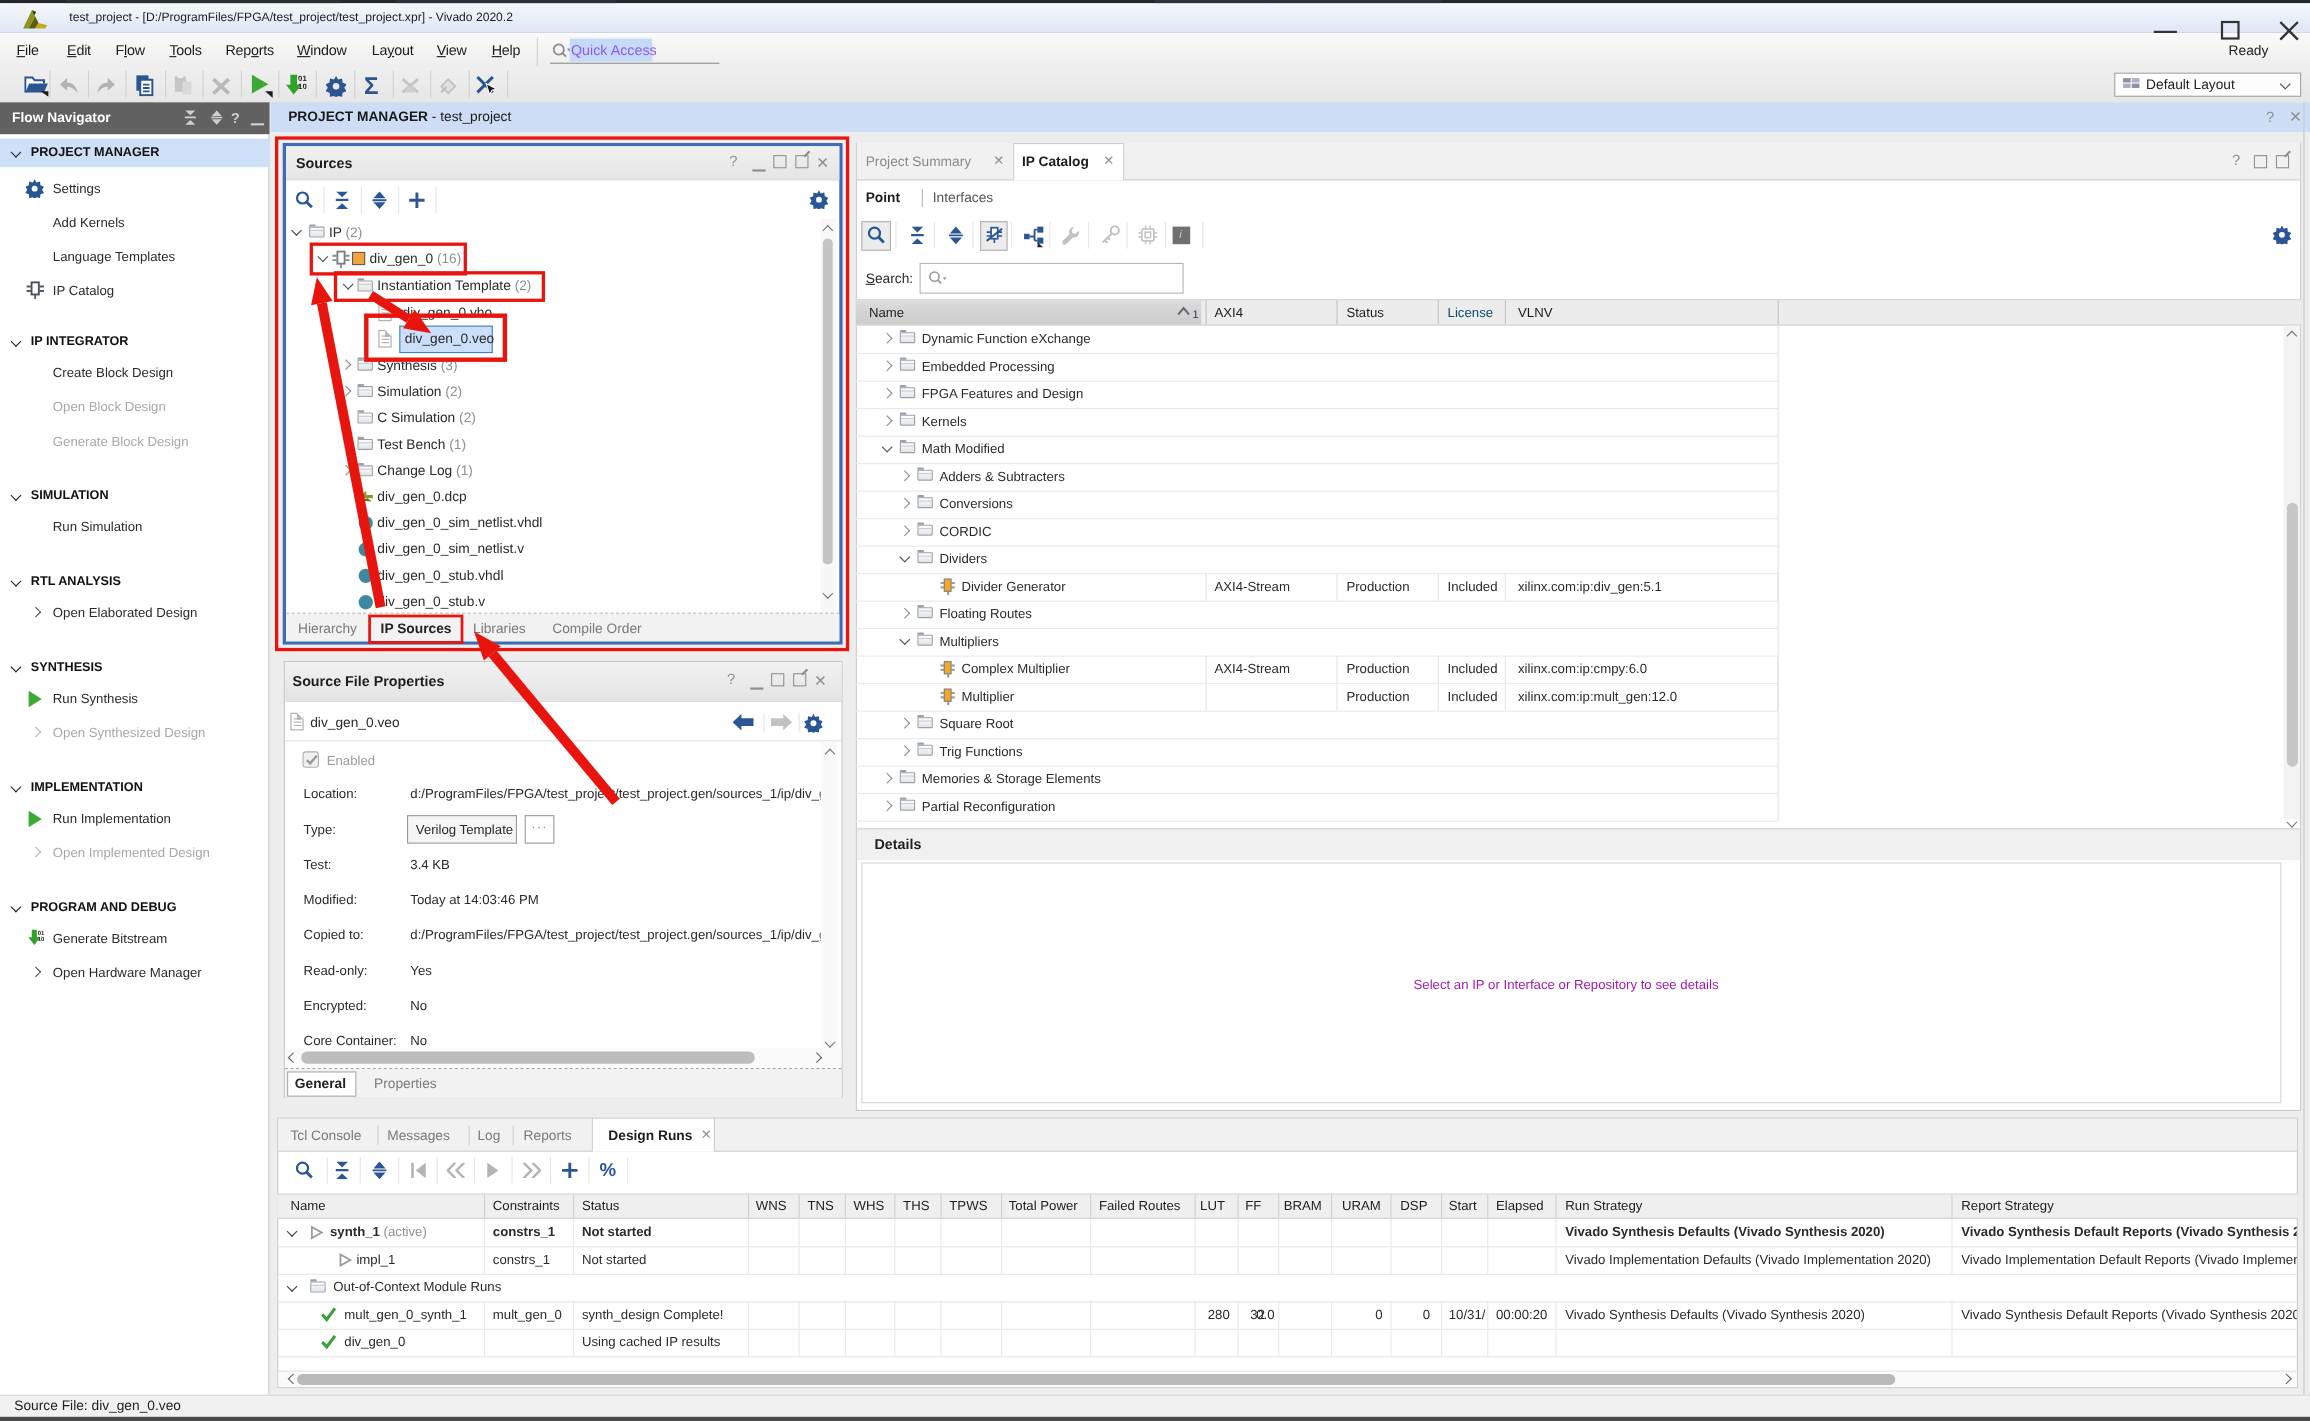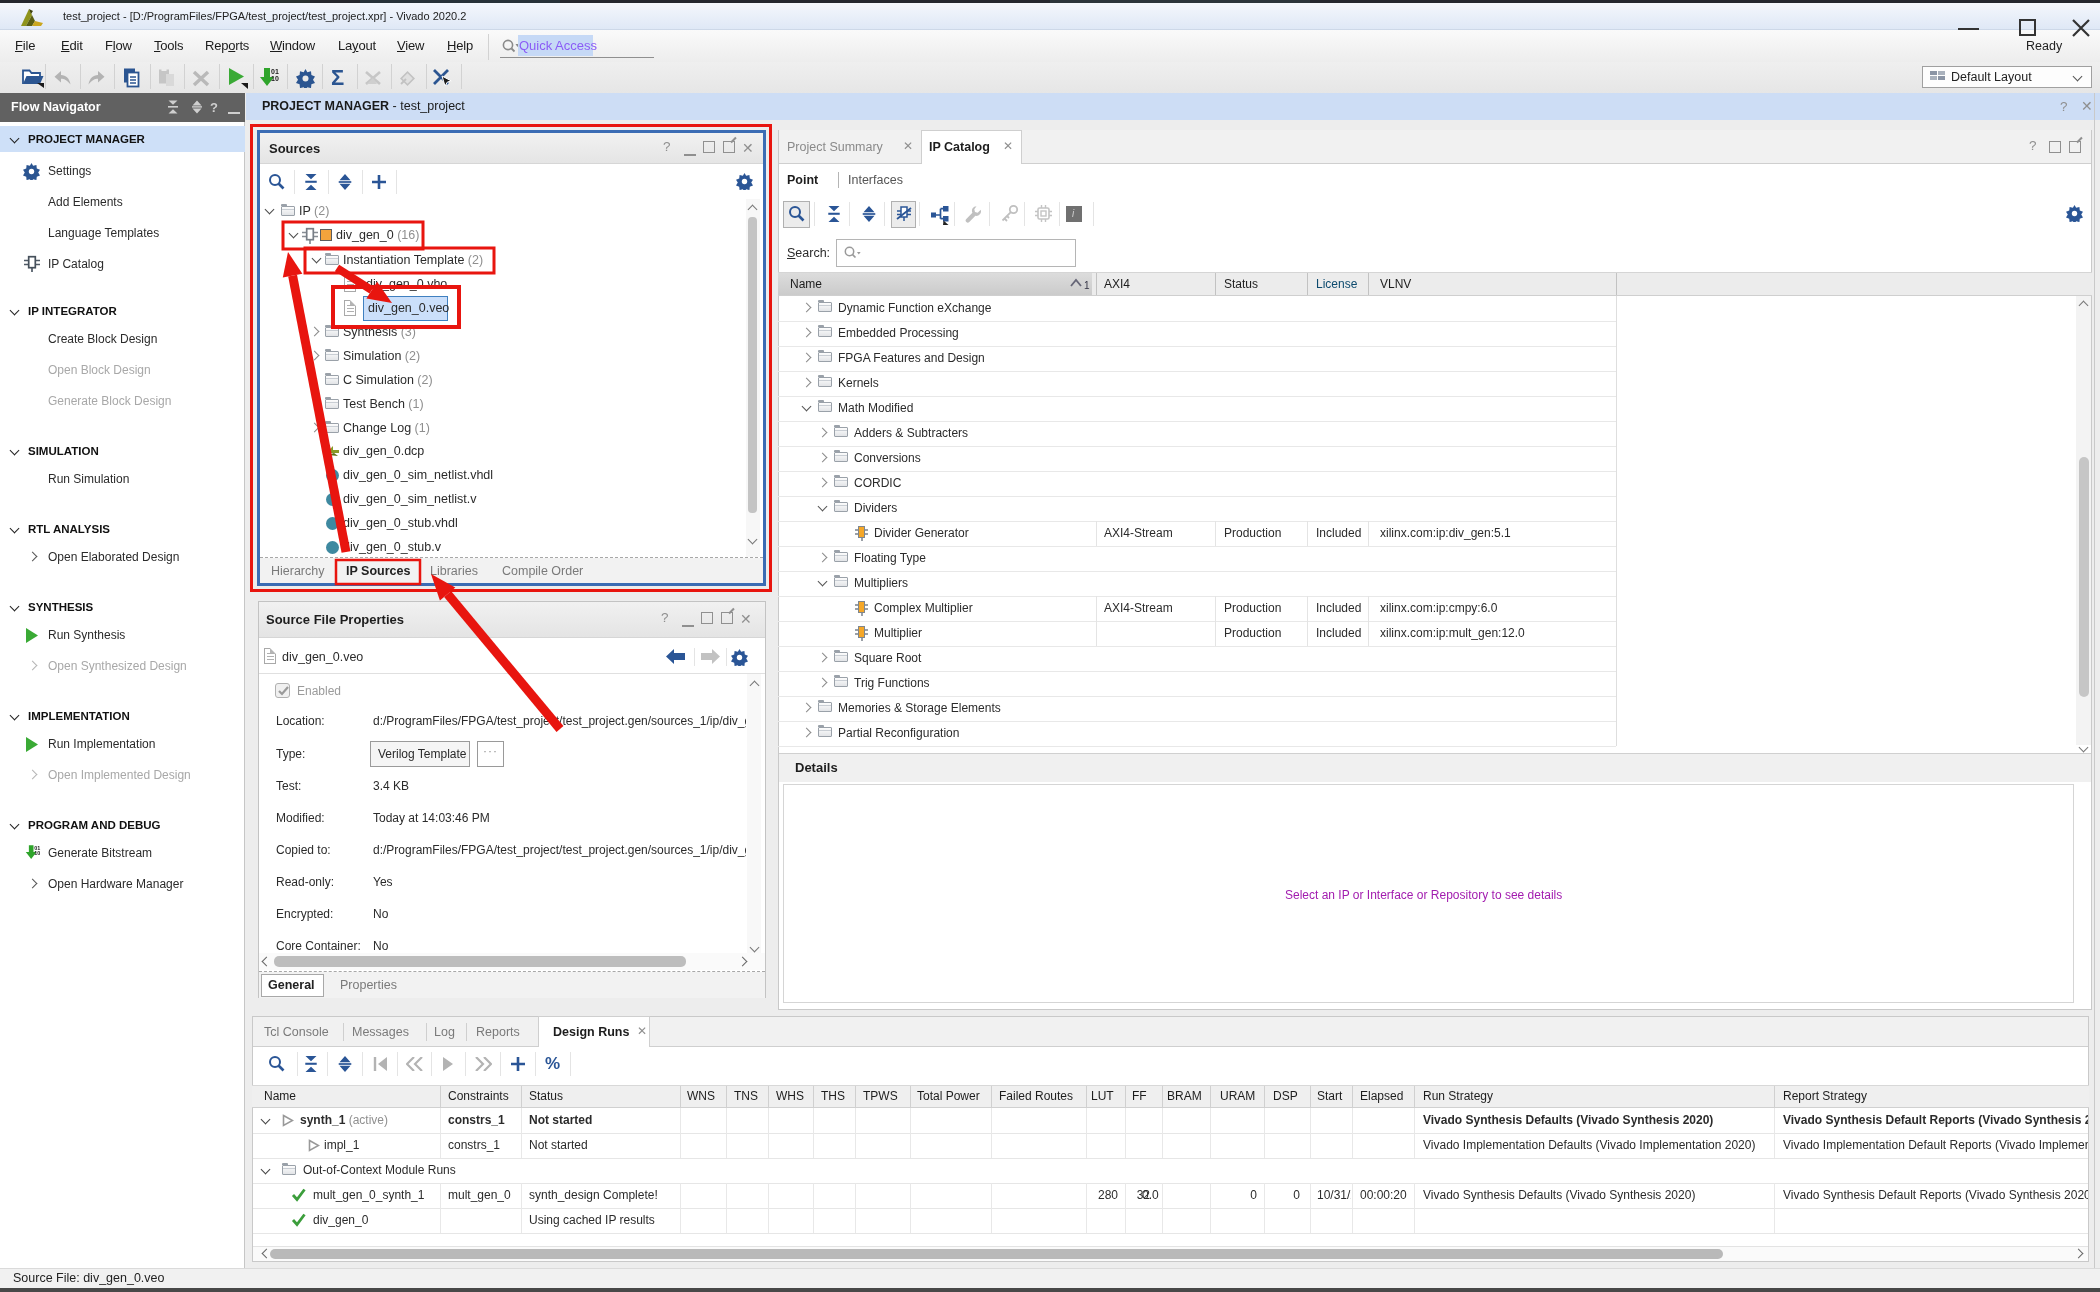--- a/index.html
+++ b/index.html
@@ -164,21 +164,21 @@
 <div class="a" style="left:228px;top:112px;width:12px;height:2.4px;background:#cfcfcf"></div>
 <div id="flownav" style="position:absolute;left:0;top:0;width:245px;height:1292px">
 <div class="a" style="left:0;top:126px;width:245px;height:26px;background:#cee0f8"></div>
 <div class="cvd" style="left:11px;top:135px;border-color:#222"></div>
 <div class="t b" style="left:28px;top:126px;height:26px;line-height:26px;font-size:11.5px;color:#111">PROJECT MANAGER</div>
 <svg class="a" style="left:23px;top:163px" width="17" height="17" viewBox="0 0 19 19">
       <path d="M9.5 0 l1.8 3.2 3.7-.9 .4 3.8 3.6 1.4 -2 3.2 2 3.2 -3.6 1.4 -.4 3.8 -3.7 -.9 -1.8 3.2 -1.8 -3.2 -3.7 .9 -.4 -3.8 -3.6 -1.4 2 -3.2 -2 -3.2 3.6 -1.4 .4 -3.8 3.7 .9 z" fill="#2b5591"></path>
       <circle cx="9.5" cy="9.5" r="3" fill="#fff"></circle>
     </svg>
 <div class="t" style="left:48px;top:158px;height:26px;line-height:26px">Settings</div>
-<div class="t" style="left:48px;top:189px;height:26px;line-height:26px">Add Elements</div>
+<div class="t" style="left:48px;top:189px;height:26px;line-height:26px">Add Kernels</div>
 <div class="t" style="left:48px;top:220px;height:26px;line-height:26px">Language Templates</div>
 <svg class="a" style="left:24px;top:255px" width="16" height="17" viewBox="0 0 16 17">
       <path d="M0 5.5 h4 M0 9.5 h4 M12 5.5 h4 M12 9.5 h4 M8 13 v4" stroke="#4f5a66" stroke-width="1.7"></path>
       <rect x="4.7" y="1.7" width="6.6" height="11" fill="#fff" stroke="#46505b" stroke-width="1.7"></rect>
     </svg>
 <div class="t" style="left:48px;top:251px;height:26px;line-height:26px">IP Catalog</div>
 <div class="cvd" style="left:11px;top:307px;border-color:#222"></div>
 <div class="t b" style="left:28px;top:298px;height:26px;line-height:26px;font-size:11.5px;color:#111">IP INTEGRATOR</div>
 <div class="t" style="left:48px;top:326px;height:26px;line-height:26px">Create Block Design</div>
 <div class="t gg" style="left:48px;top:357px;height:26px;line-height:26px">Open Block Design</div>
@@ -509,21 +509,21 @@
 <div class="csep" style="left:1307px;top:521px;height:25px"></div>
 <div class="csep" style="left:1368px;top:521px;height:25px"></div>
 <div class="csep" style="left:1616px;top:521px;height:25px"></div>
 <div class="t" style="left:1104px;top:521px;height:25px;line-height:25px">AXI4-Stream</div>
 <div class="t" style="left:1224px;top:521px;height:25px;line-height:25px">Production</div>
 <div class="t" style="left:1316px;top:521px;height:25px;line-height:25px">Included</div>
 <div class="t" style="left:1380px;top:521px;height:25px;line-height:25px">xilinx.com:ip:div_gen:5.1</div>
 <div class="hline" style="left:778px;top:571px;width:838px"></div>
 <div class="cvr" style="left:819px;top:554px"></div>
 <div class="fold" style="left:834px;top:552px"></div>
-<div class="t" style="left:854px;top:546px;height:25px;line-height:25px">Floating Type</div>
+<div class="t" style="left:854px;top:546px;height:25px;line-height:25px">Floating Routes</div>
 <div class="hline" style="left:778px;top:596px;width:838px"></div>
 <div class="cvd" style="left:819px;top:578px;border-color:#555"></div>
 <div class="fold" style="left:834px;top:577px"></div>
 <div class="t" style="left:854px;top:571px;height:25px;line-height:25px">Multipliers</div>
 <div class="hline" style="left:778px;top:621px;width:838px"></div>
 <div class="orip" style="left:855px;top:601px"></div>
 <div class="t" style="left:874px;top:596px;height:25px;line-height:25px">Complex Multiplier</div>
 <div class="csep" style="left:1096px;top:596px;height:25px"></div>
 <div class="csep" style="left:1215px;top:596px;height:25px"></div>
 <div class="csep" style="left:1307px;top:596px;height:25px"></div>

